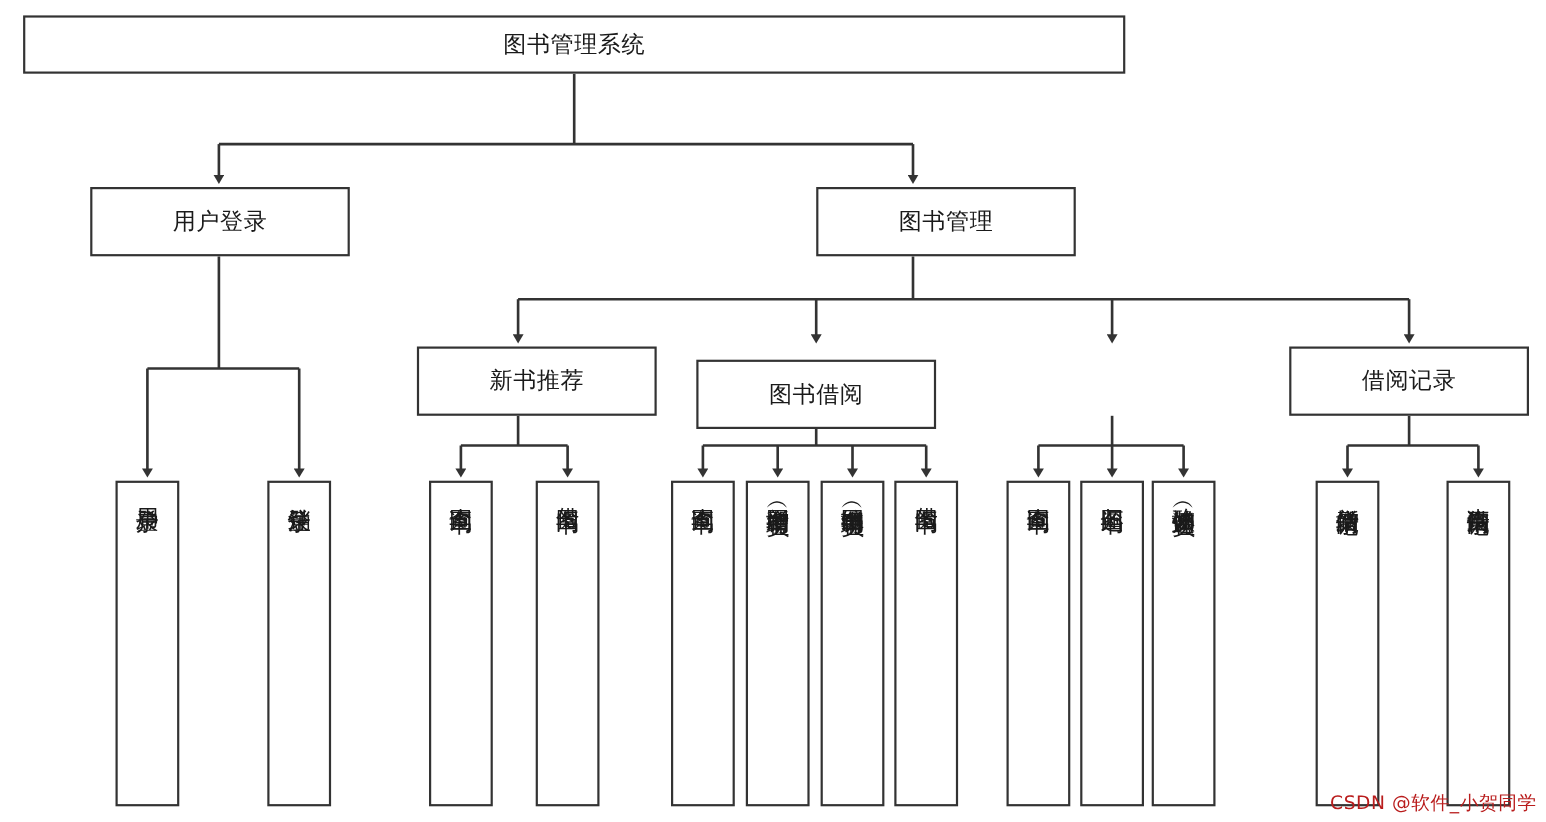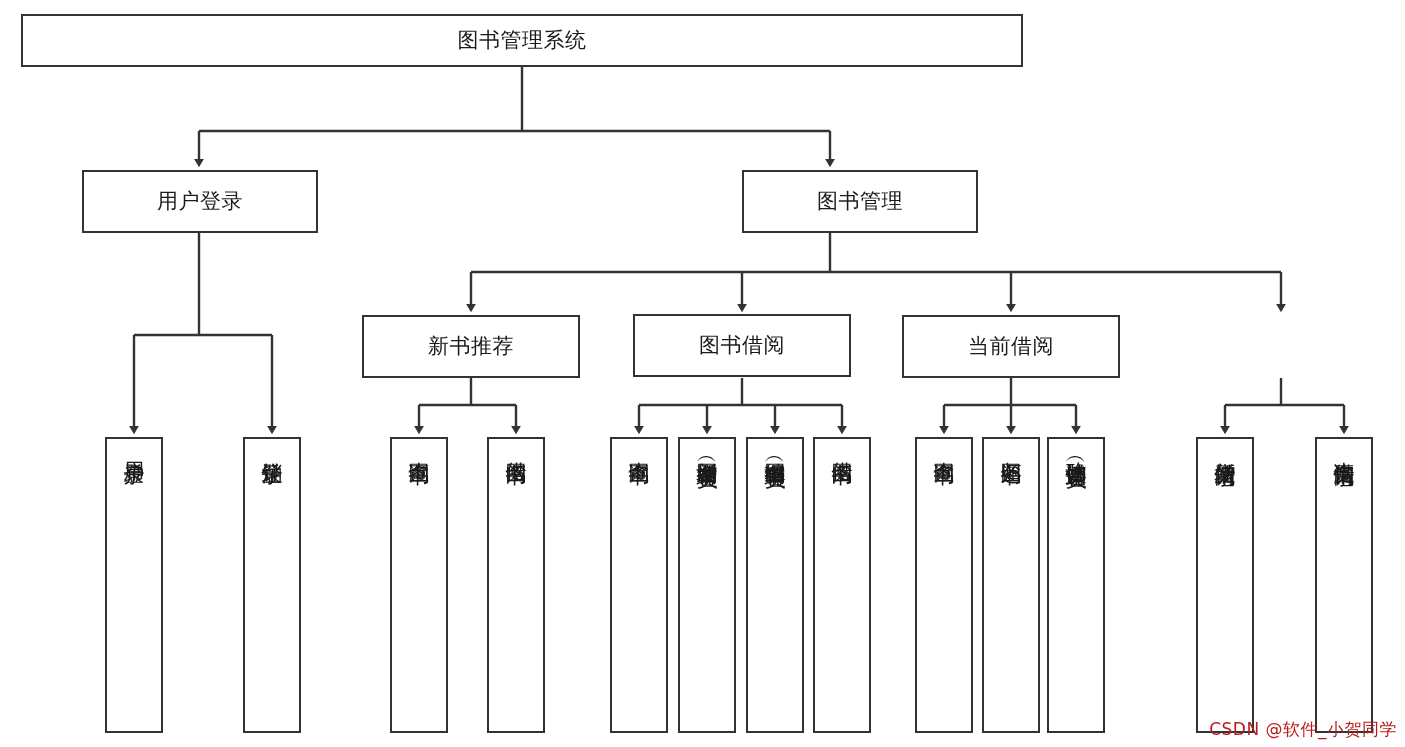--- a/index.html
+++ b/index.html
@@ -129,28 +129,28 @@
     <span class="node-label">图书管理系统</span>
   </div>
 
   <div class="node" style="left:82px; top:170px; width:236px; height:63px;">
     <span class="node-label">用户登录</span>
   </div>
   <div class="node" style="left:712px; top:170px; width:236px; height:63px;margin-left:30px;">
     <span class="node-label">图书管理</span>
   </div>
 
-  <div class="node" style="left:362px; top:315px; width:218px; height:63px;">
+  <div class="node" style="left:379px; top:315px; width:218px; height:63px;">
     <span class="node-label">新书推荐</span>
   </div>
-  <div class="node" style="left:633px; top:314px; width:218px; height:63px;">
+  <div class="node" style="left:633px; top:327px; width:218px; height:63px;">
     <span class="node-label">图书借阅</span>
   </div>
-  <div class="node" style="left:902px; top:315px; width:218px; height:63px;">
-    <span class="node-label">当前借阅</span>
+  <div class="node" style="left:1172px; top:315px; width:218px; height:63px;">
+    <span class="node-label">借阅记录</span>
   </div>
 
   <div class="node node-vertical" style="left:105px; top:437px; width:58px; height:296px;">
     <span class="node-label">用户登录</span>
   </div>
   <div class="node node-vertical" style="left:243px; top:437px; width:58px; height:296px;">
     <span class="node-label">注销登录</span>
   </div>
 
   <div class="node node-vertical" style="left:390px; top:437px; width:58px; height:296px;">

